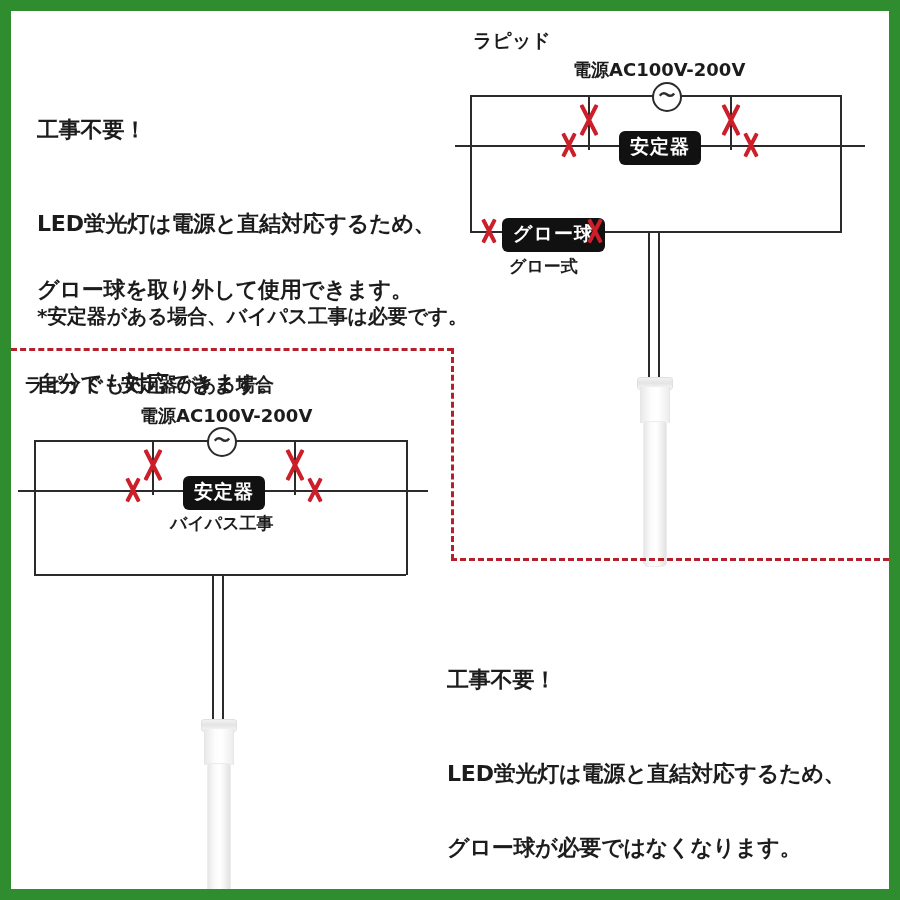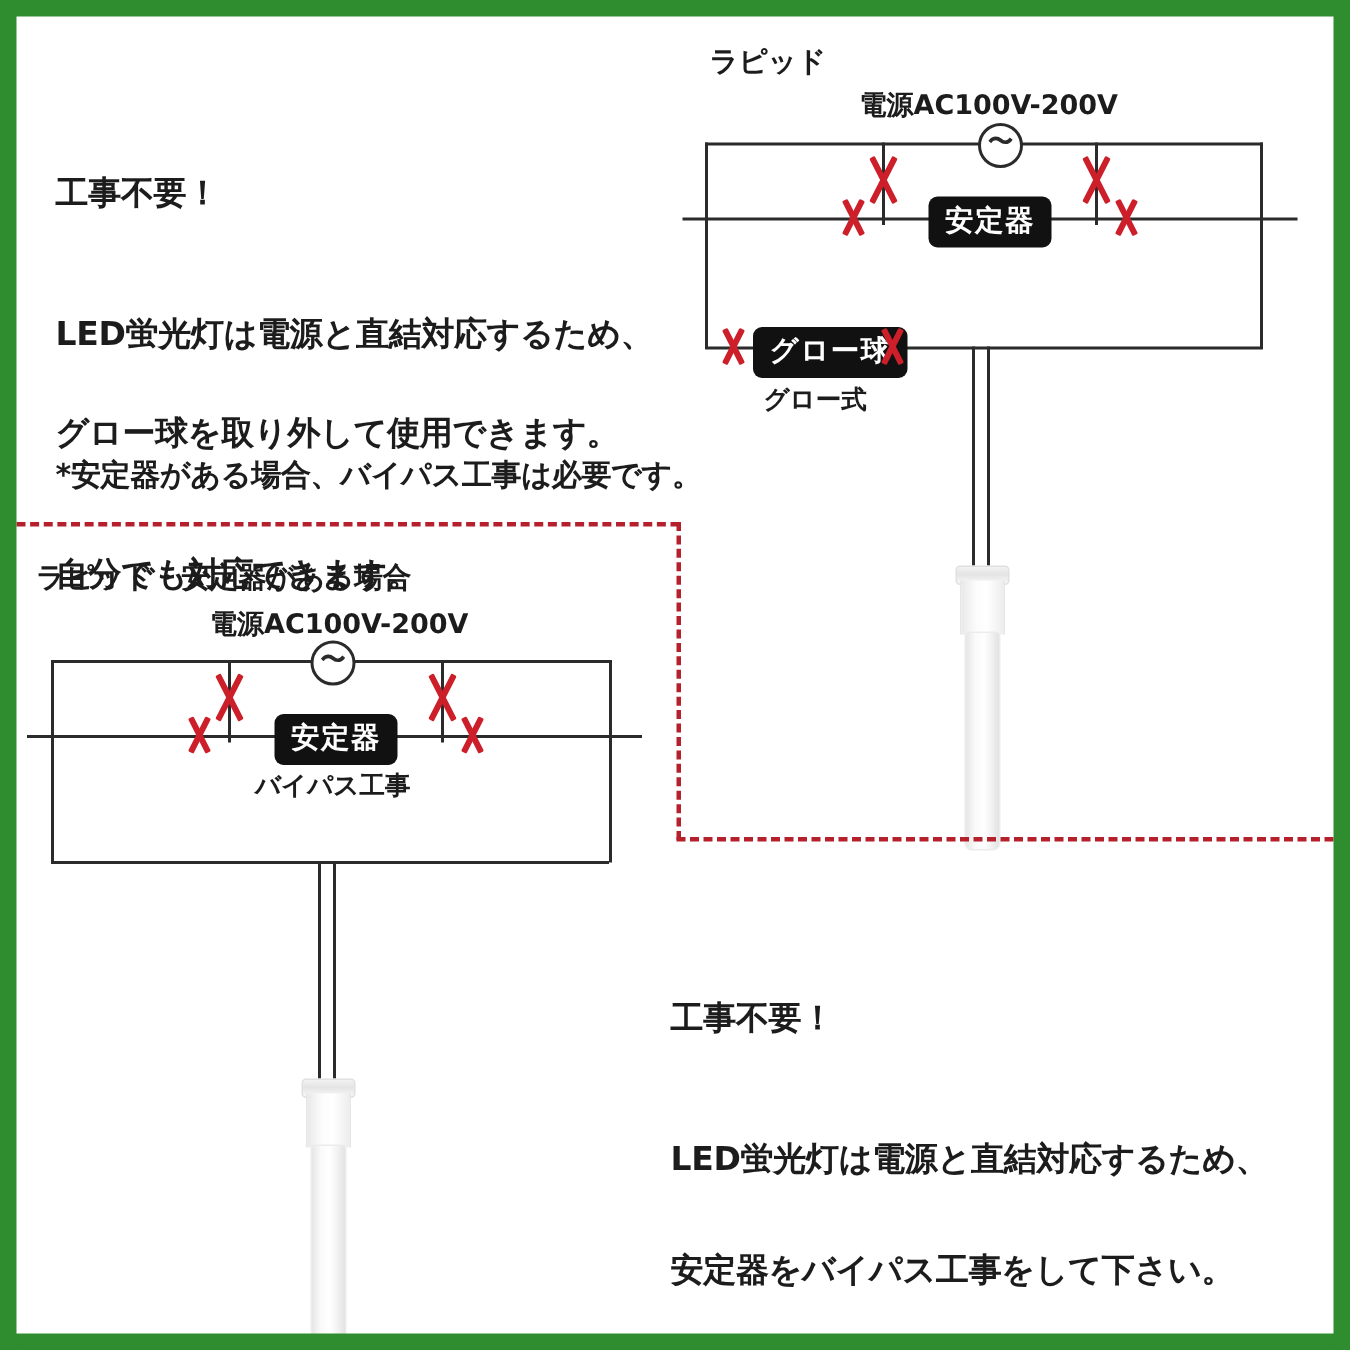--- a/index.html
+++ b/index.html
@@ -227,17 +227,17 @@
     <div class="cap" style="left:9px;top:6px;width:34px;height:11px;"></div>
     <div class="shoulder" style="left:12px;top:16px;width:28px;height:36px;"></div>
     <div class="body" style="left:15px;top:50px;width:22px;height:128px;"></div>
   </div>
 
   <div id="br-block" class="txt txt-body">
     <div>工事不要！</div>
     <div>LED蛍光灯は電源と直結対応するため、</div>
   </div>
   <div id="br-block2" class="txt txt-body">
-    <div>安定器をバイパス工事をして下さい。</div>
+    <div>グロー球が必要ではなくなります。</div>
     
   </div>
 
 </div>
 
 </body></html>

